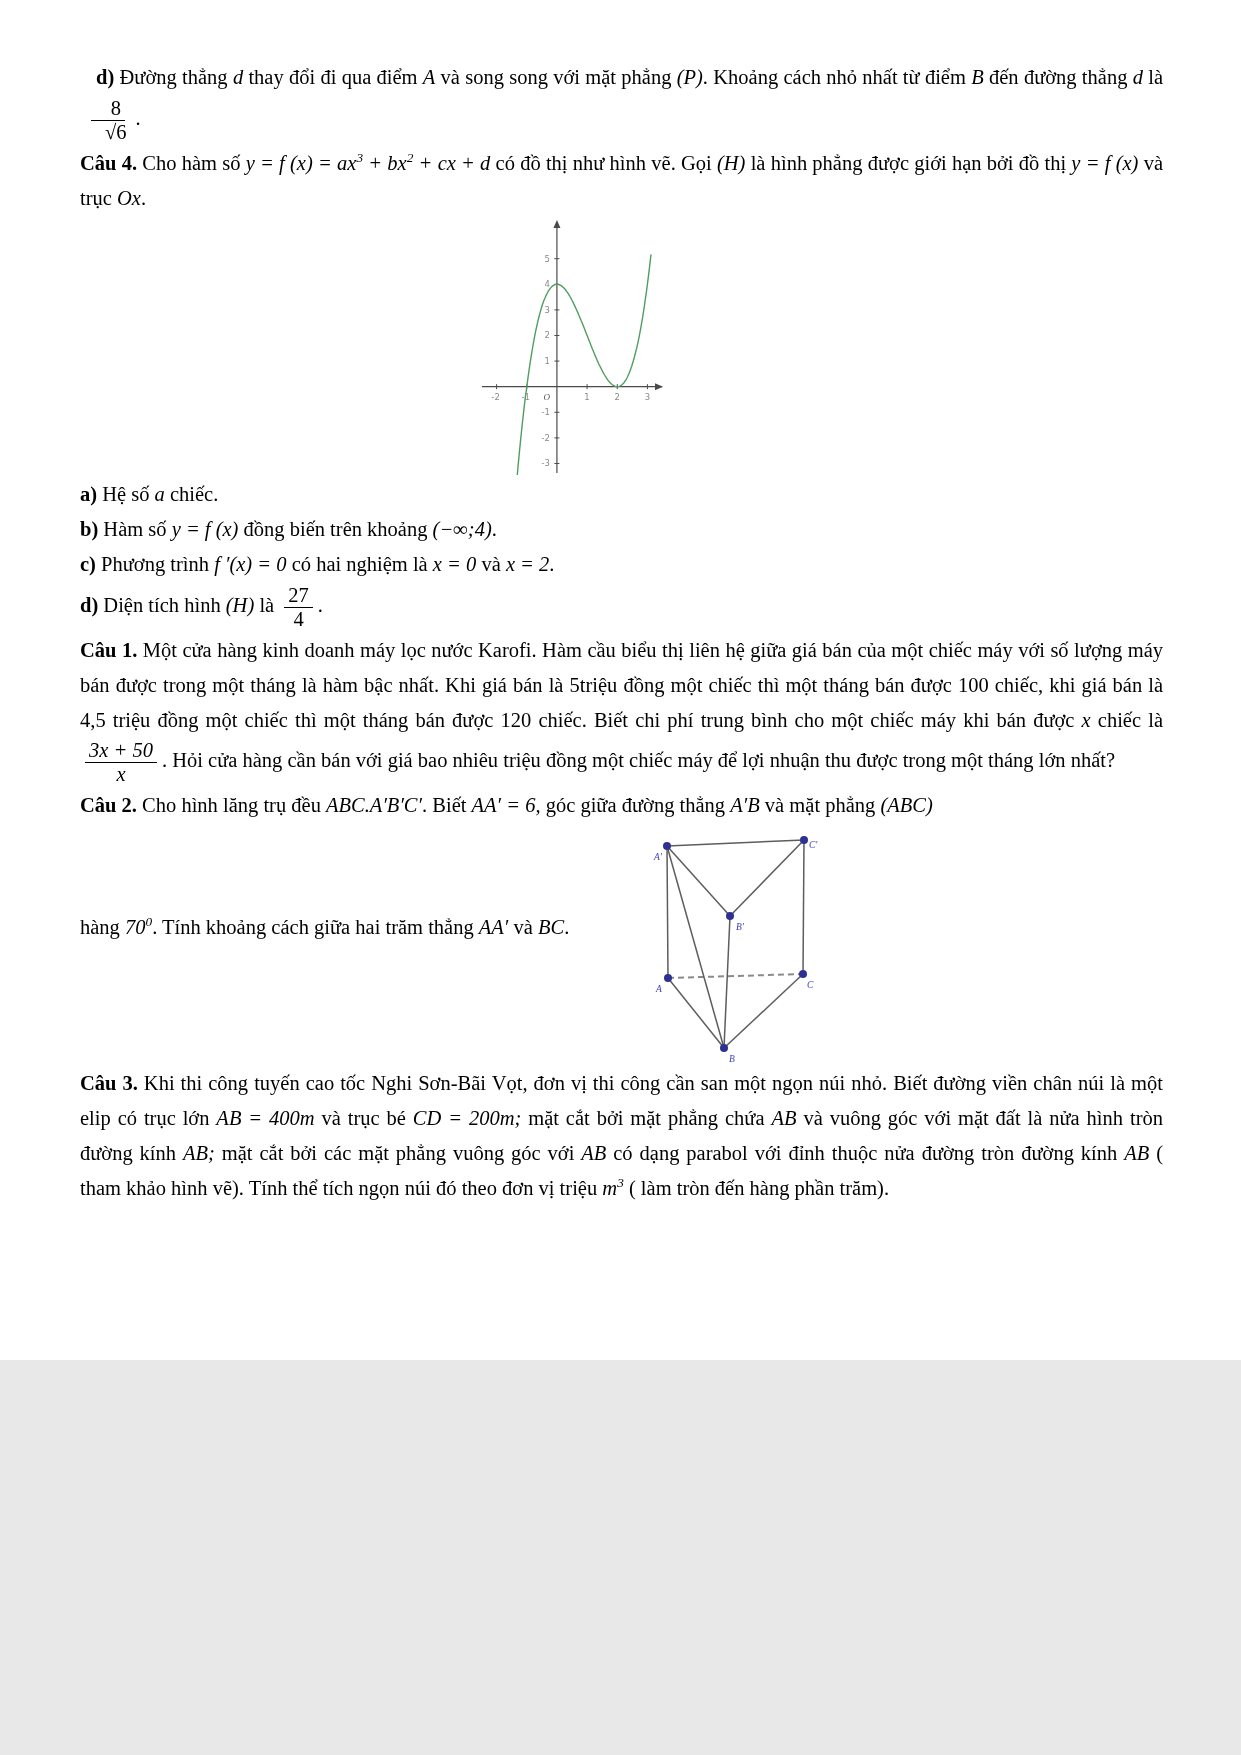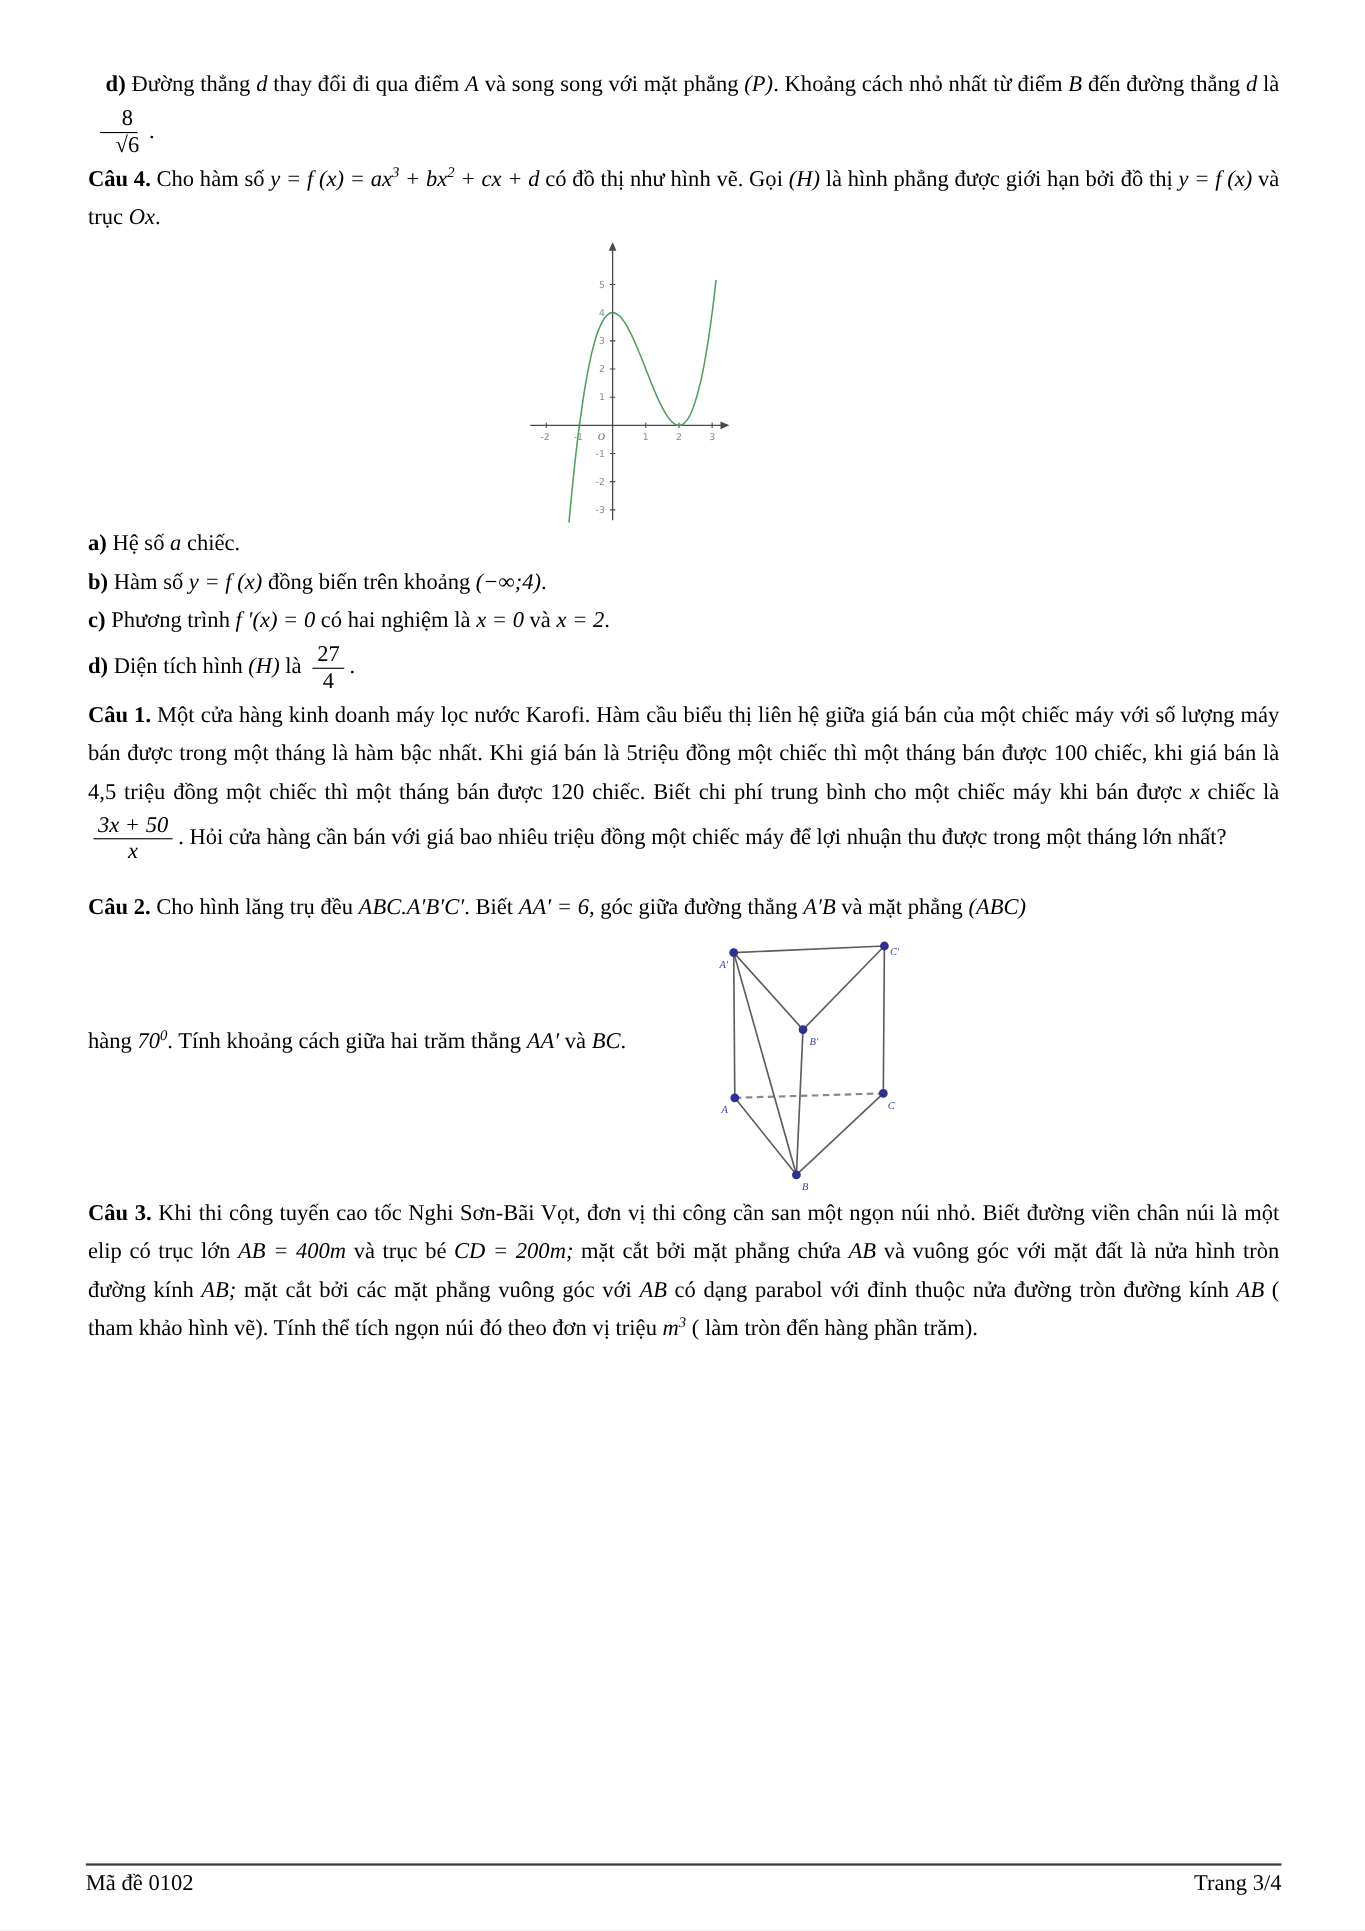--- a/index.html
+++ b/index.html
@@ -1,35 +1,35 @@
 <!DOCTYPE html>
 <html><head>
 <meta charset="utf-8">
 <style>
   html,body { margin:0; padding:0; background:#e8e8e8; }
   .page {
-    width:1241px; height:1755px; position:relative; background:#ffffff;
+    width:1241px; height:1360px; position:relative; background:#ffffff;
     box-sizing:border-box; padding:60px 78px 0 80px; overflow:hidden;
     font-family:"Liberation Serif", serif; color:#000;
   }
   p.line { margin:0; font-size:20.5px; line-height:1.7; text-align:justify; }
   .bd { font-weight:bold; }
   .it { font-style:italic; }
   sup { font-size:0.65em; line-height:0; }
   .frac {
     display:inline-flex; flex-direction:column; align-items:center;
     vertical-align:middle; line-height:1.12; margin:2px 5px; text-align:center;
   }
   .frac .num { border-bottom:1.4px solid #000; padding:0 4px; }
   .frac .den { padding:0 4px; }
   .indent { text-indent:16px; }
   .item { margin-left:20px; margin-top:9px; }
   .mt8 { margin-top:8px; }
   .graph-box { margin:4px 0 2px 400px; width:184px; height:256px; }
-  .cau2-wrap { position:relative; height:278px; margin-top:20px; }
+  .cau2-wrap { position:relative; height:278px; margin-top:0; }
   .cau2-line1 { position:absolute; top:0; left:0; right:0; }
   .prism-box { position:absolute; left:572px; top:42px; width:168px; height:236px; }
   .bang-line { position:absolute; left:0; top:122px; width:560px; }
   .footer {
     position:absolute; left:78px; right:76px; top:1694px;
     border-top:2.5px solid #3a3a3a; padding-top:5px;
     display:flex; justify-content:space-between; font-size:20.5px;
   }
   .prism-label { font-size:9.5px; font-style:italic; fill:#3d3db8; font-family:"Liberation Serif", serif; }
 </style>

